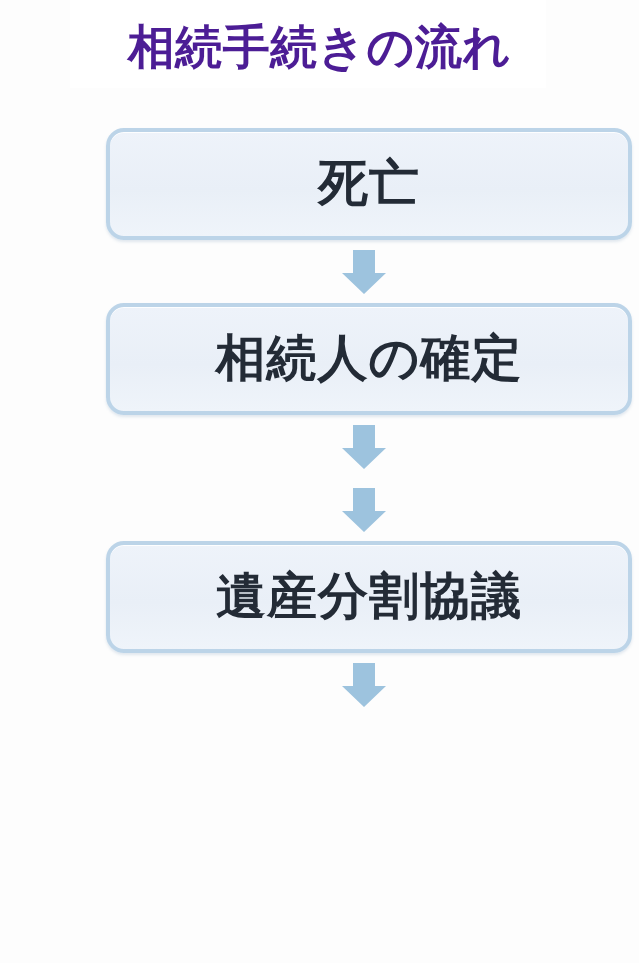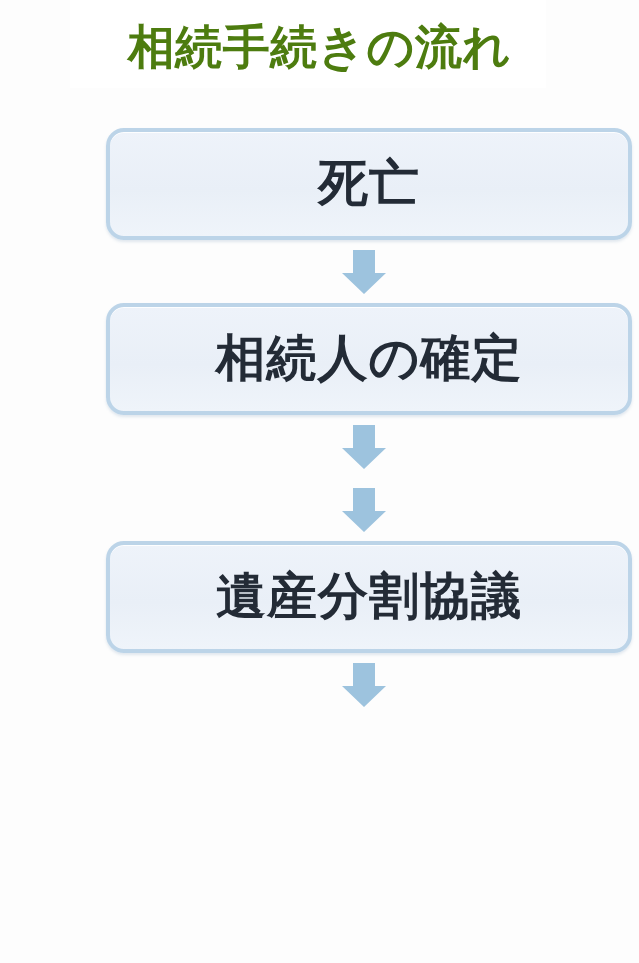--- a/index.html
+++ b/index.html
@@ -38,21 +38,21 @@
     left: 0;
     top: 0;
     width: 639px;
     height: 92px;
     display: flex;
     align-items: center;
     justify-content: center;
     font-size: 47px;
     font-weight: bold;
     letter-spacing: 0.5px;
-    color: #4d7c0f;
+    color: #4c1d95;
     white-space: nowrap;
     line-height: 1;
   }
 
   
   .steps {
     position: absolute;
     left: 8px;
     top: 128px;
     width: 639px;

